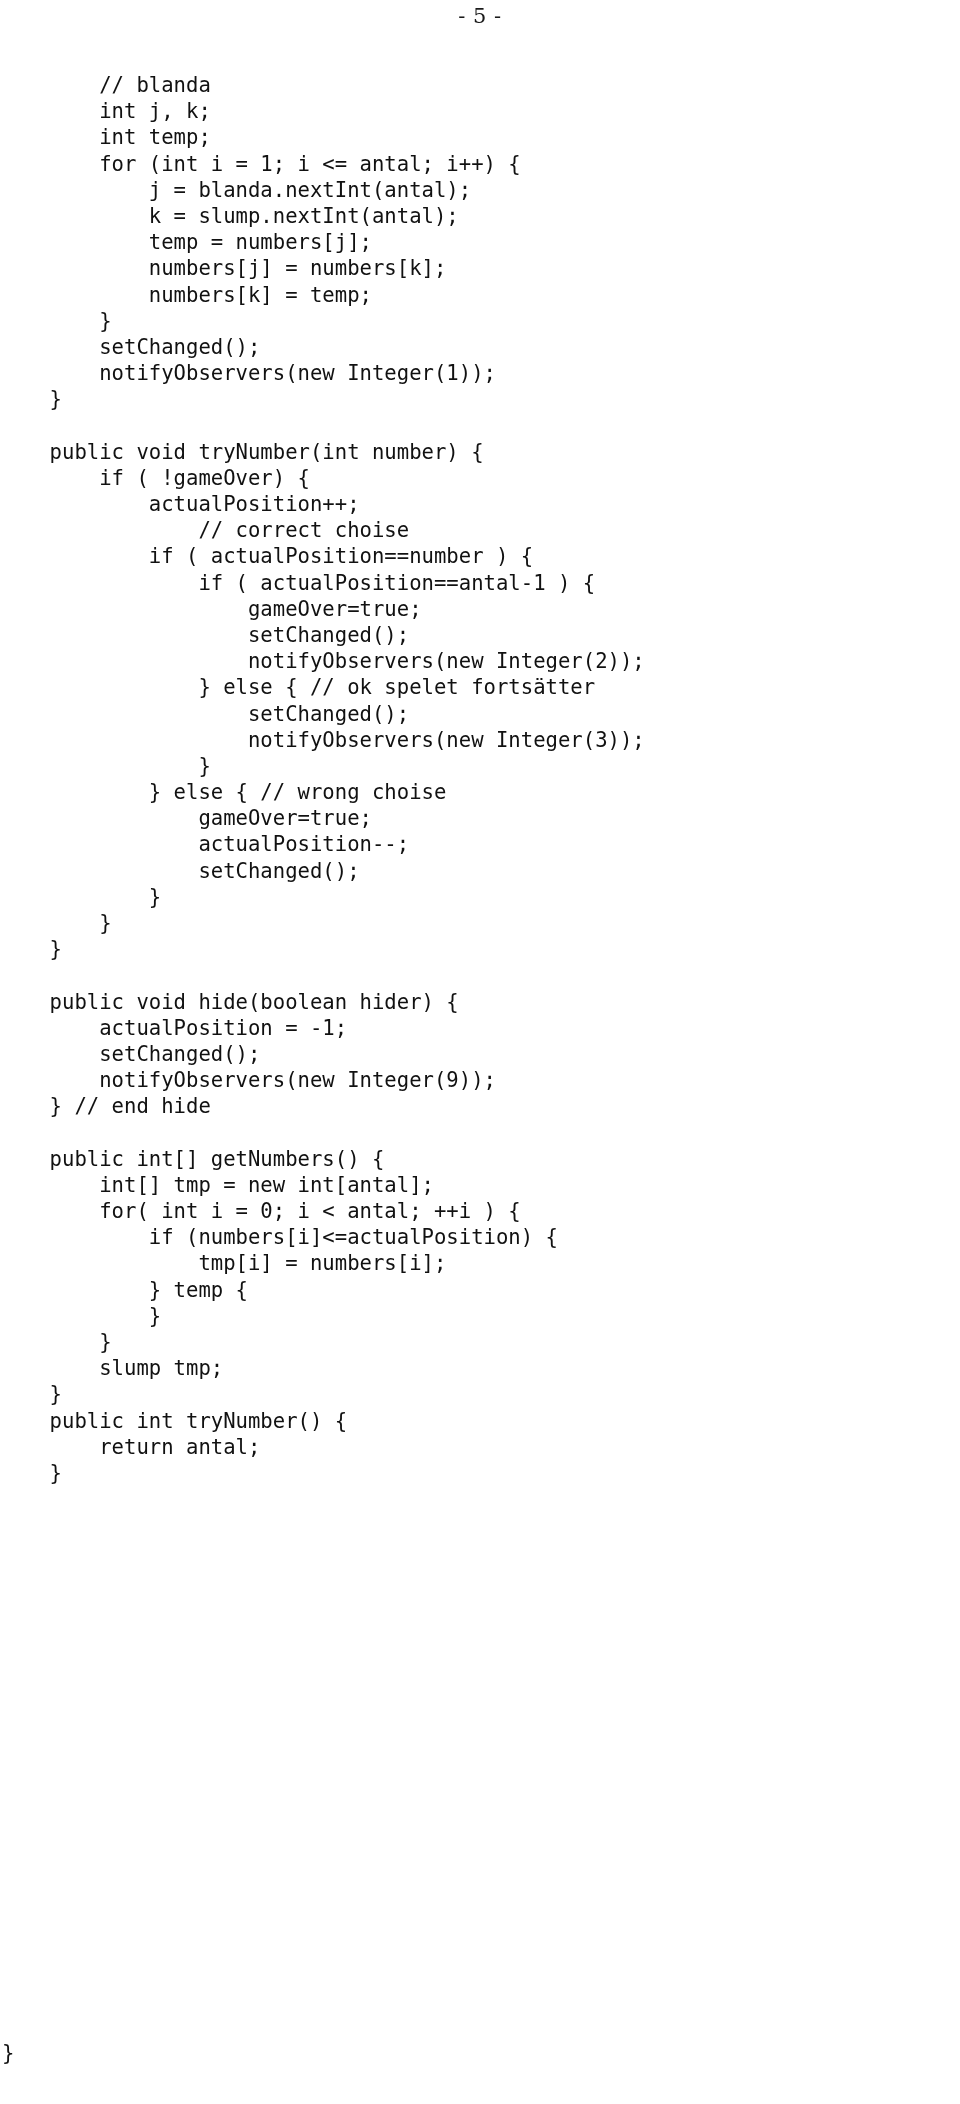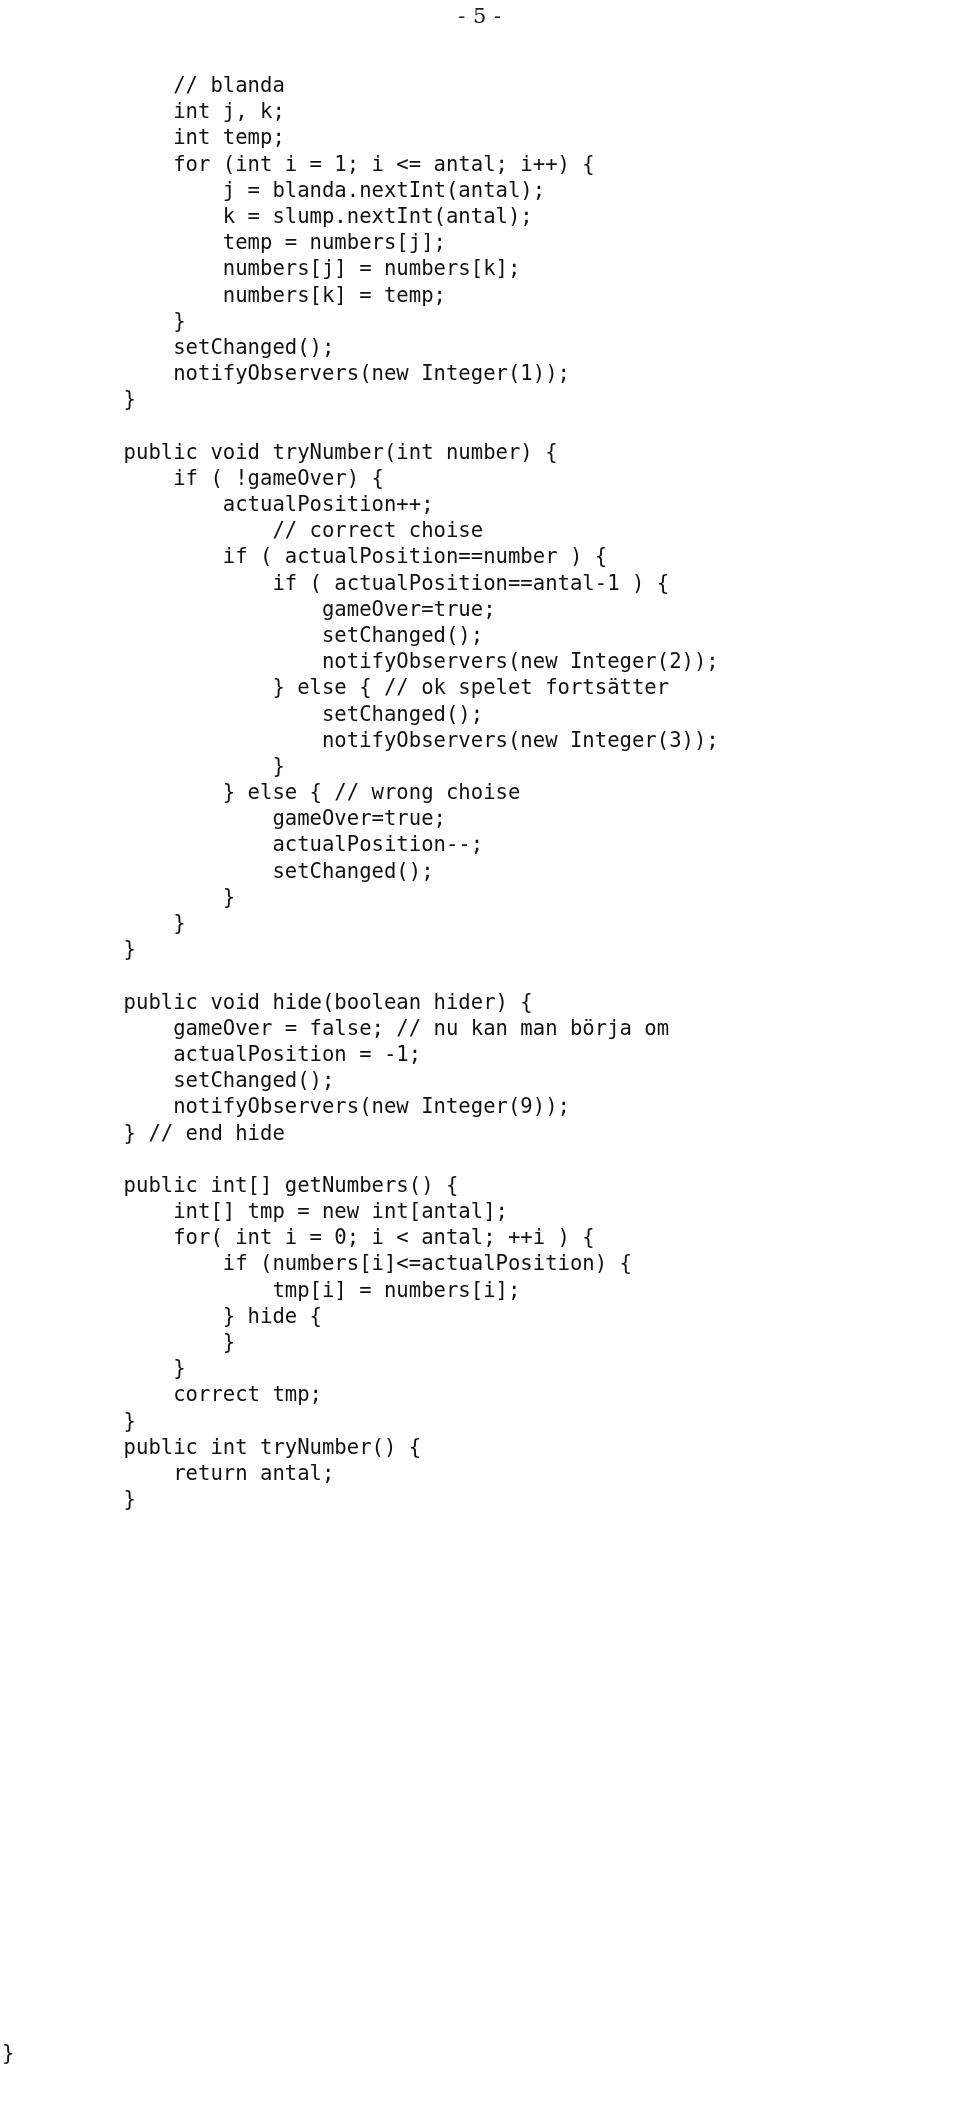--- a/index.html
+++ b/index.html
@@ -42,21 +42,20 @@
     width: 960px;
   }
   .code-line {
     display: block;
     font-family: "DejaVu Sans Mono", "Liberation Mono", monospace;
     font-size: 20.6px;
     line-height: 26.2px;
     height: 26.2px;
     white-space: pre;
     color: #111111;
-    padding-left: 74px;
     letter-spacing: 0px;
   }
   .code-line.blank {
     color: transparent;
   }
   
   .page-close-brace {
     position: absolute;
     left: 2px;
     top: 2040px;
@@ -104,35 +103,34 @@
       <span class="code-line">                }</span>
       <span class="code-line">            } else { // wrong choise</span>
       <span class="code-line">                gameOver=true;</span>
       <span class="code-line">                actualPosition--;</span>
       <span class="code-line">                setChanged();</span>
       <span class="code-line">            }</span>
       <span class="code-line">        }</span>
       <span class="code-line">    }</span>
       <span class="code-line blank"></span>
       <span class="code-line">    public void hide(boolean hider) {</span>
-      <span class="code-line">        gameOver = false; // nu kan man börja om</span>
       <span class="code-line">        actualPosition = -1;</span>
       <span class="code-line">        setChanged();</span>
       <span class="code-line">        notifyObservers(new Integer(9));</span>
       <span class="code-line">    } // end hide</span>
       <span class="code-line blank"></span>
       <span class="code-line">    public int[] getNumbers() {</span>
       <span class="code-line">        int[] tmp = new int[antal];</span>
       <span class="code-line">        for( int i = 0; i &lt; antal; ++i ) {</span>
       <span class="code-line">            if (numbers[i]&lt;=actualPosition) {</span>
       <span class="code-line">                tmp[i] = numbers[i];</span>
-      <span class="code-line">            } hide {</span>
+      <span class="code-line">            } temp {</span>
       <span class="code-line">            }</span>
       <span class="code-line">        }</span>
-      <span class="code-line">        correct tmp;</span>
+      <span class="code-line">        slump tmp;</span>
       <span class="code-line">    }</span>
       <span class="code-line">    public int tryNumber() {</span>
       <span class="code-line">        return antal;</span>
       <span class="code-line">    }</span>
     </div>
 
   <div class="page-close-brace">}</div>
 
 </div>
 

